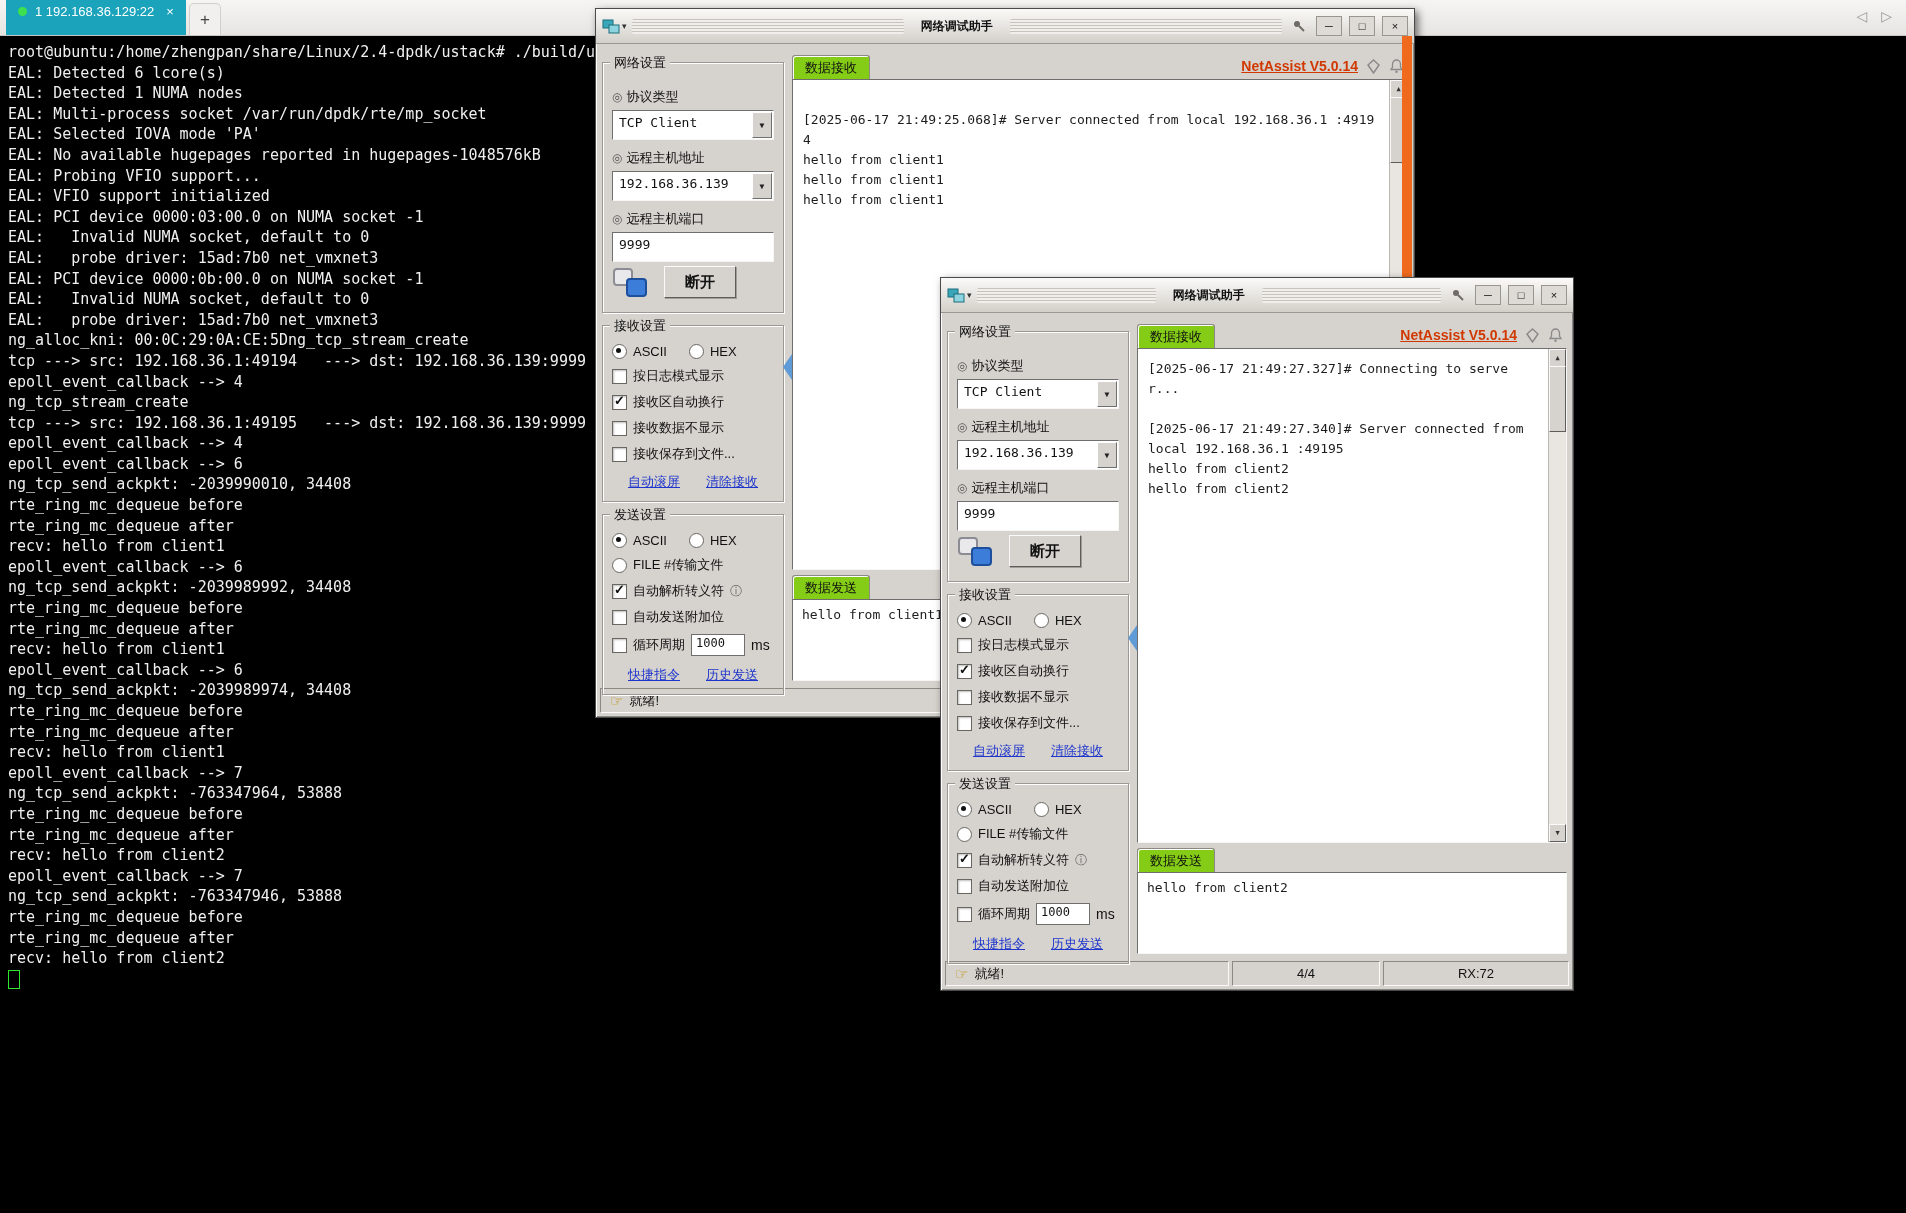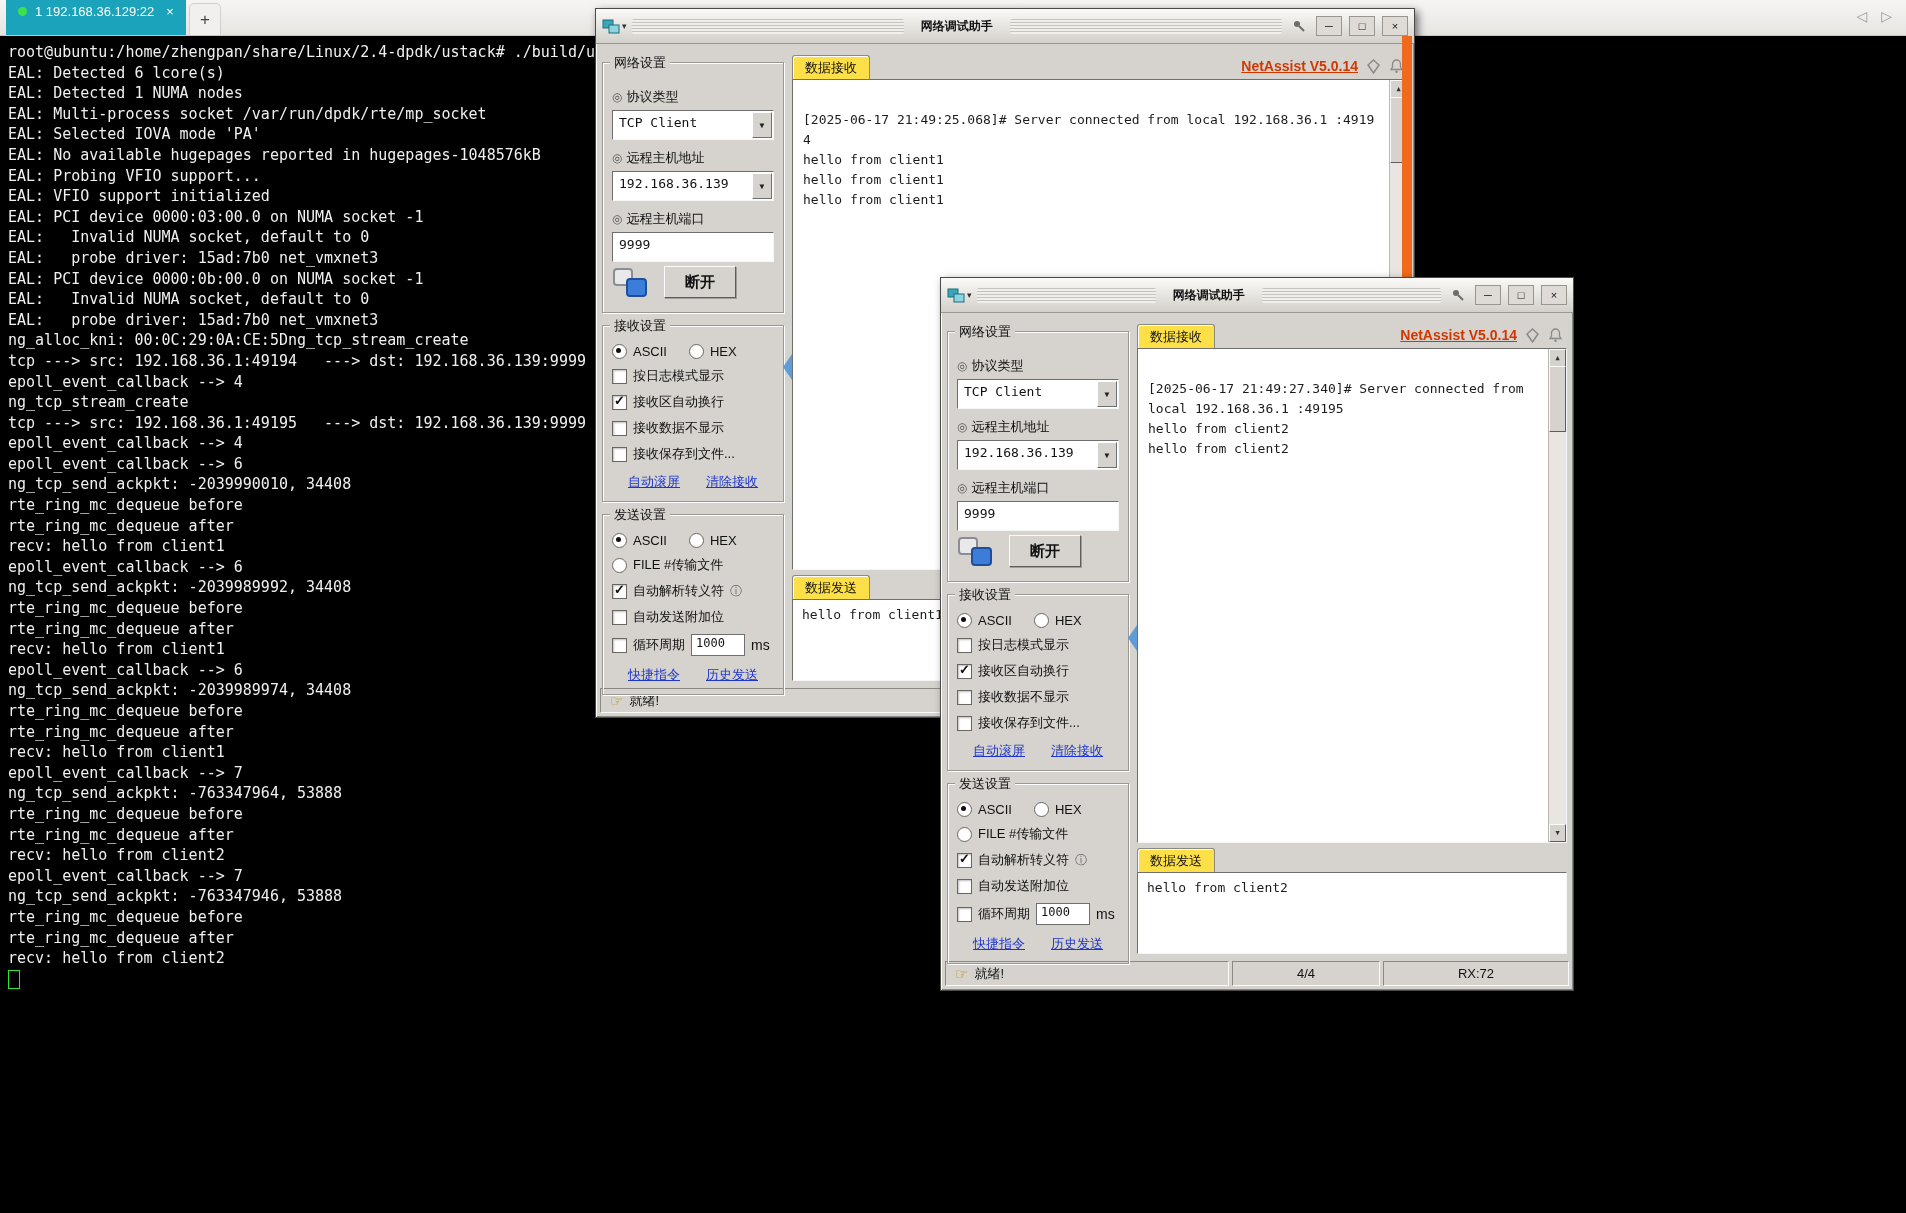--- a/index.html
+++ b/index.html
@@ -89,21 +89,21 @@
               font-family:"DejaVu Sans Mono",monospace;font-size:12px;padding:1px 4px;color:#111;}
   .unit{font-size:14px;}
   .links-row{display:flex;justify-content:center;gap:26px;margin-top:10px;}
   .link{color:#1f36cc;text-decoration:underline;font-size:13px;}
 
   .splitter-arrow{position:absolute;left:-9px;top:calc(50% - 13px);width:0;height:0;
                   border-top:13px solid transparent;border-bottom:13px solid transparent;
                   border-right:9px solid #5f9bd6;}
 
   .tab-row{height:27px;display:flex;align-items:flex-end;position:relative;flex:none;}
-  .pane-tab{background:#fde047;border:1px solid #8b8984;border-bottom:none;border-radius:3px 3px 0 0;
+  .pane-tab{background:#84cc16;border:1px solid #8b8984;border-bottom:none;border-radius:3px 3px 0 0;
             box-shadow:inset 1px 1px 0 #fff;padding:3px 12px 2px;font-size:13px;color:#111;}
   .version-area{position:absolute;right:4px;bottom:5px;display:flex;align-items:center;gap:8px;margin-top:36px;}
   .version-link{color:#d13800;font-weight:bold;text-decoration:underline;font-size:14px;}
 
   .recv-area{flex:1;min-height:0;background:#fff;border:1px solid;
              border-color:#6f6f6f #f6f6f6 #f6f6f6 #6f6f6f;position:relative;
              padding:10px 28px 10px 10px;font-family:"DejaVu Sans Mono",monospace;
              font-size:13px;line-height:20px;color:#1c1c1c;overflow:hidden;}
   .rline{white-space:pre-wrap;word-break:break-all;min-height:20px;}
 
@@ -527,20 +527,21 @@
             <path d="M7.5 1 L13 6 L7.5 14 L2 6 Z" fill="none" stroke="#8a8a8a" stroke-width="1.5"></path>
           </svg>
           <svg width="15" height="16">
             <path d="M7.5 2 a4 4 0 0 1 4 4 v3 l1.5 2.5 h-11 l1.5 -2.5 v-3 a4 4 0 0 1 4 -4 z" fill="none" stroke="#8a8a8a" stroke-width="1.3"></path>
             <circle cx="7.5" cy="13.8" r="1.2" fill="#8a8a8a"></circle>
           </svg>
         </span>
       </div>
       <div class="recv-area">
         <div>
+              <div class="rline">[2025-06-17 21:49:27.327]# Connecting to server...</div>
               <div class="rline">&nbsp;</div>
               <div class="rline">[2025-06-17 21:49:27.340]# Server connected from local 192.168.36.1 :49195</div>
               <div class="rline">hello from client2</div>
               <div class="rline">hello from client2</div>
             </div>
         <div class="vscroll">
           <span class="sb-arrow sb-up">▲</span>
           <span class="sb-thumb"></span>
           <span class="sb-arrow sb-down">▼</span>
         </div>

